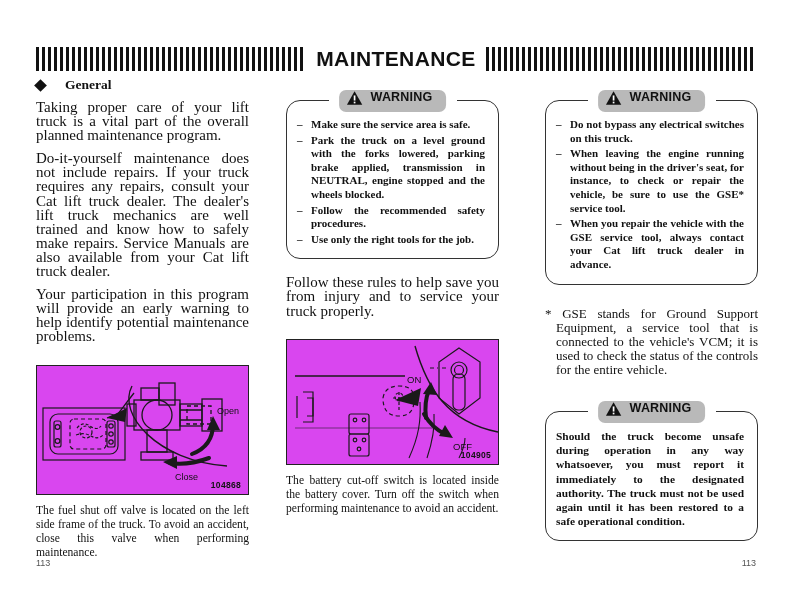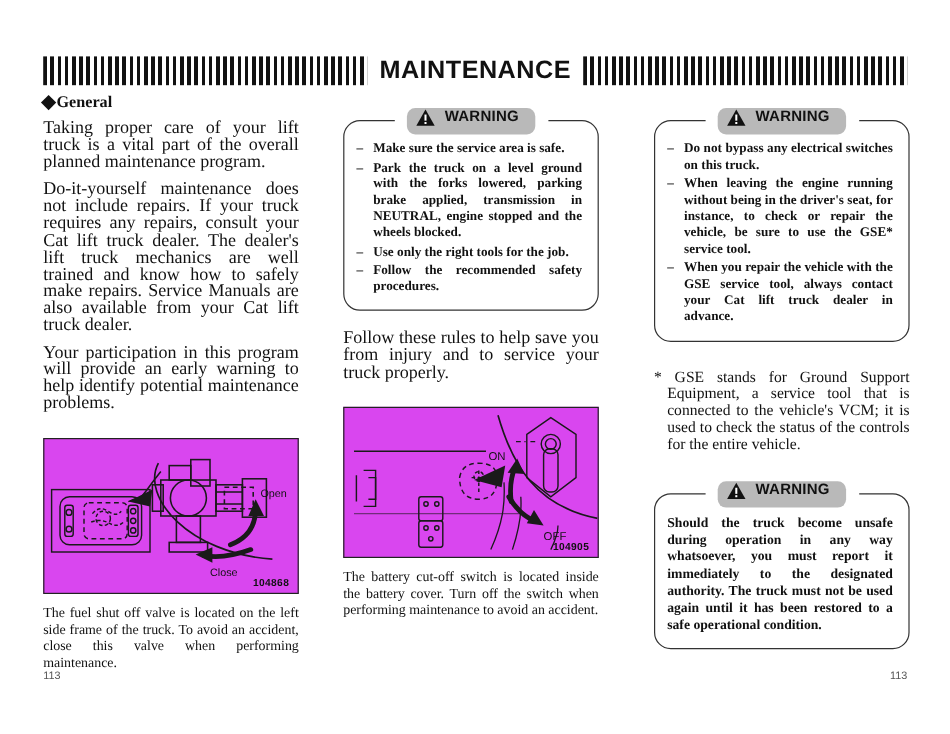--- a/index.html
+++ b/index.html
@@ -42,21 +42,21 @@
     letter-spacing: 0.4px;
     white-space: nowrap;
     color: #111111;
   }
 
   
   #section-heading {
     position: absolute;
     left: 36px; top: 77px;
     display: flex; align-items: center;
-    gap: 2px;
+    gap: 20px;
   }
   #section-heading .diamond {
     width: 9px; height: 9px;
     background: #111111;
     transform: rotate(45deg);
     display: inline-block;
   }
   #section-heading .label {
     font-family: "Liberation Serif", serif;
     font-weight: bold;
@@ -284,22 +284,22 @@
       <svg class="tri" viewBox="0 0 20 18">
         <polygon points="10,1 19,17 1,17" fill="#111111"></polygon>
         <rect x="9" y="6" width="2" height="6" fill="#ffffff"></rect>
         <rect x="9" y="13.3" width="2" height="2" fill="#ffffff"></rect>
       </svg>
       <span class="wtext">WARNING</span>
     </div>
     <ul class="warn-list">
       <li>Make sure the service area is safe.</li>
       <li>Park the truck on a level ground with the forks lowered, parking brake applied, transmission in NEUTRAL, engine stopped and the wheels blocked.</li>
+      <li>Follow the recommended safety procedures.</li>
       <li>Use only the right tools for the job.</li>
-      <li>Follow the recommended safety procedures.</li>
     </ul>
   </div>
 
   <div class="spacer-16"></div>
 
   <p class="body">Follow these rules to help save you from injury and to service your truck properly.</p>
 
   <div class="spacer-12"></div>
 
   <div class="figure-box" style="height:126px;">

